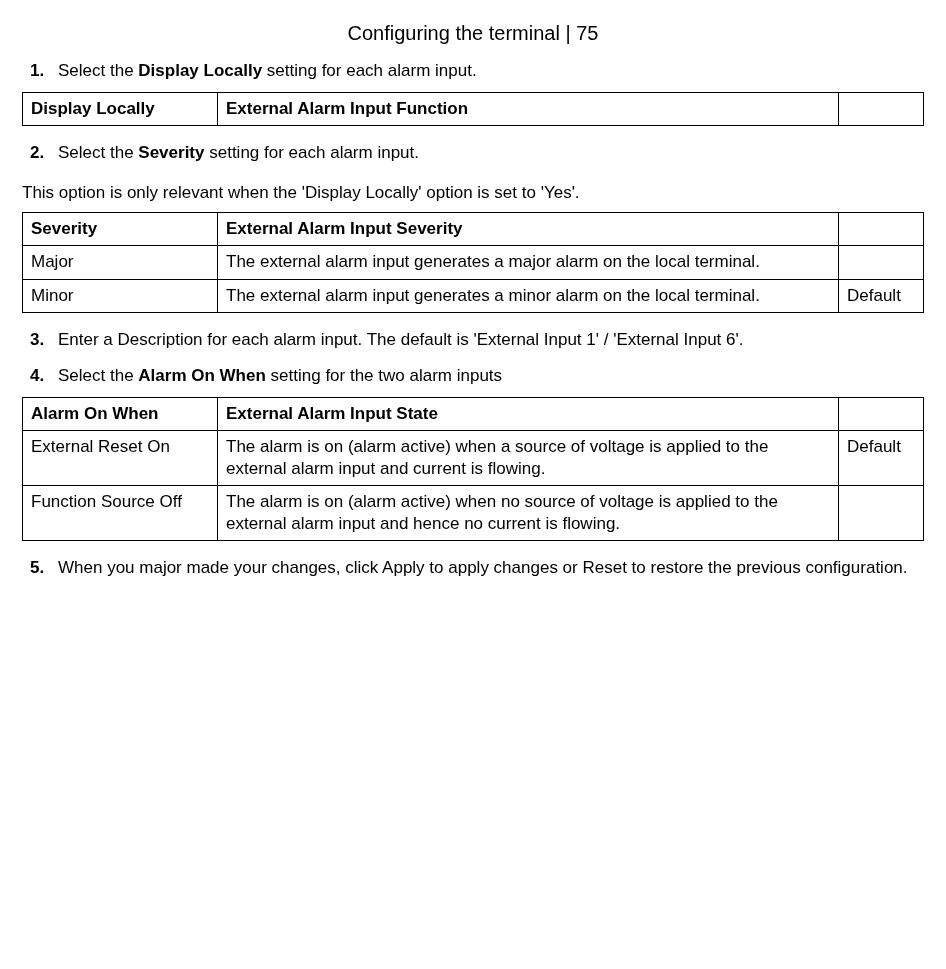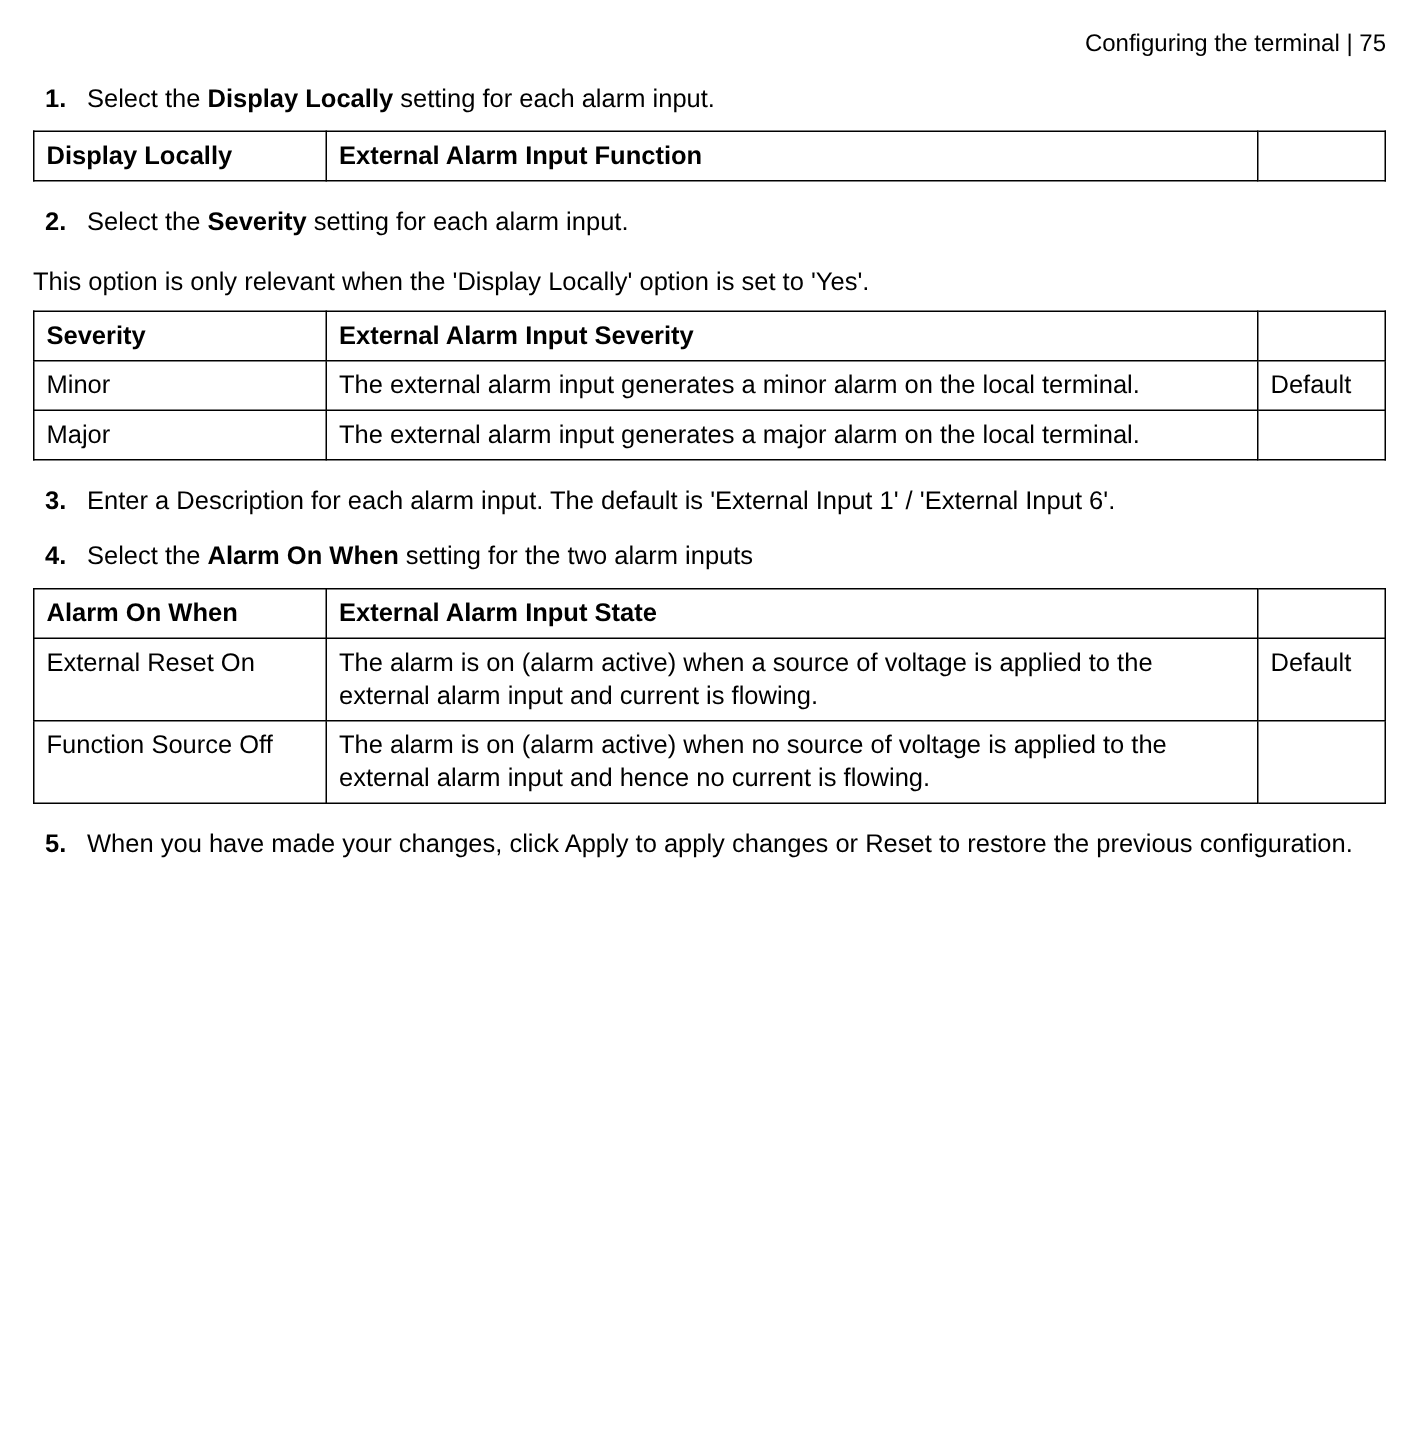--- a/index.html
+++ b/index.html
@@ -7,22 +7,22 @@
       font-size: 17px;
       line-height: 1.3;
       color: #000;
       background: #fff;
       margin: 0;
       padding: 20px 22px;
       width: 946px;
       box-sizing: border-box;
     }
     .header-line {
-      text-align: right;
-      font-size: 16px;
+      text-align: center;
+      font-size: 20px;
       margin-bottom: 12px;
     }
     .step {
       display: flex;
       margin: 14px 0 10px 8px;
     }
     .step-num {
       font-weight: bold;
       min-width: 28px;
     }
@@ -108,28 +108,28 @@
       <col class="c2">
       <col class="c3">
     </colgroup>
   <tbody>
       <tr>
     <th>Severity</th>
     <th>External Alarm Input Severity</th>
     <th></th>
   </tr>
   <tr>
+    <td>Major</td>
+    <td>The external alarm input generates a major alarm on the local terminal.</td>
+    <td></td>
+  </tr>
+  <tr>
     <td>Minor</td>
     <td>The external alarm input generates a minor alarm on the local terminal.</td>
     <td>Default</td>
-  </tr>
-  <tr>
-    <td>Major</td>
-    <td>The external alarm input generates a major alarm on the local terminal.</td>
-    <td></td>
   </tr>
 </tbody>
   </table>
 
 <div class="hanging">
   <div class="step-num">3.</div>
   <div class="step-text">Enter a Description for each alarm input. The default is 'External Input 1' / 'External Input 6'.</div>
 </div>
 
 <div class="step">
@@ -159,14 +159,14 @@
   <tr>
     <td>Function Source Off</td>
     <td>The alarm is on (alarm active) when no source of voltage is applied to the external alarm input and hence no current is flowing.</td>
     <td></td>
   </tr>
 </tbody>
   </table>
 
 <div class="hanging">
   <div class="step-num">5.</div>
-  <div class="step-text">When you have made your changes, click Apply to apply changes or Reset to restore the previous configuration.</div>
+  <div class="step-text">When you major made your changes, click Apply to apply changes or Reset to restore the previous configuration.</div>
 </div>
 
 </body></html>

